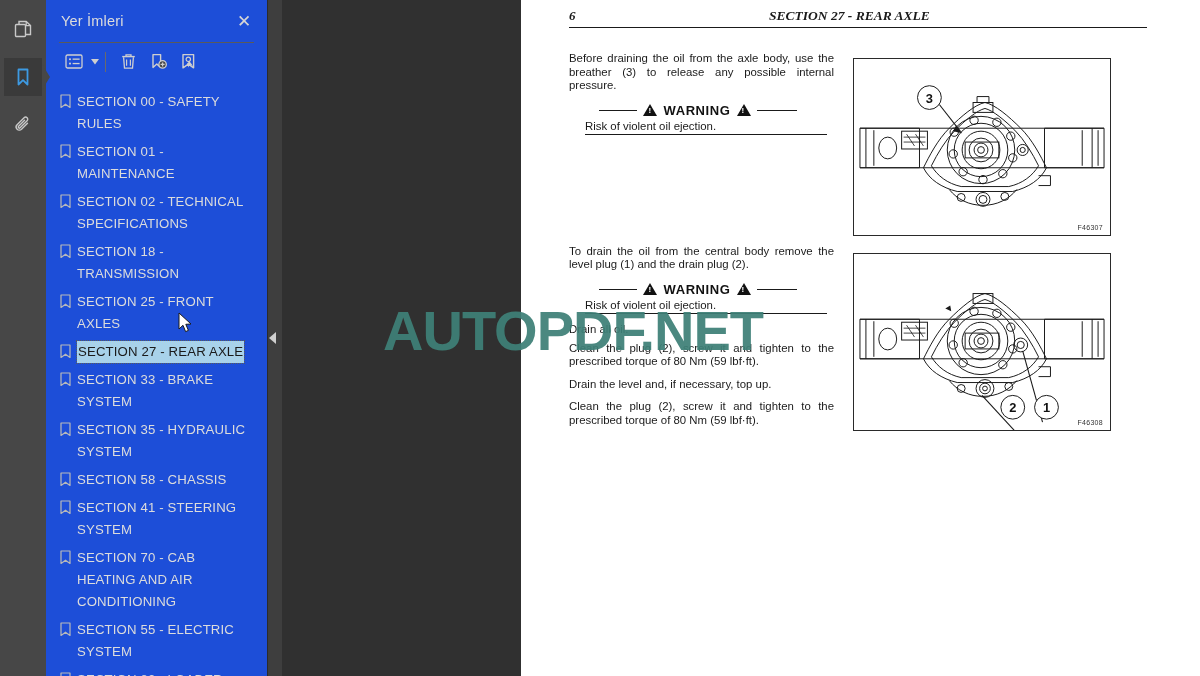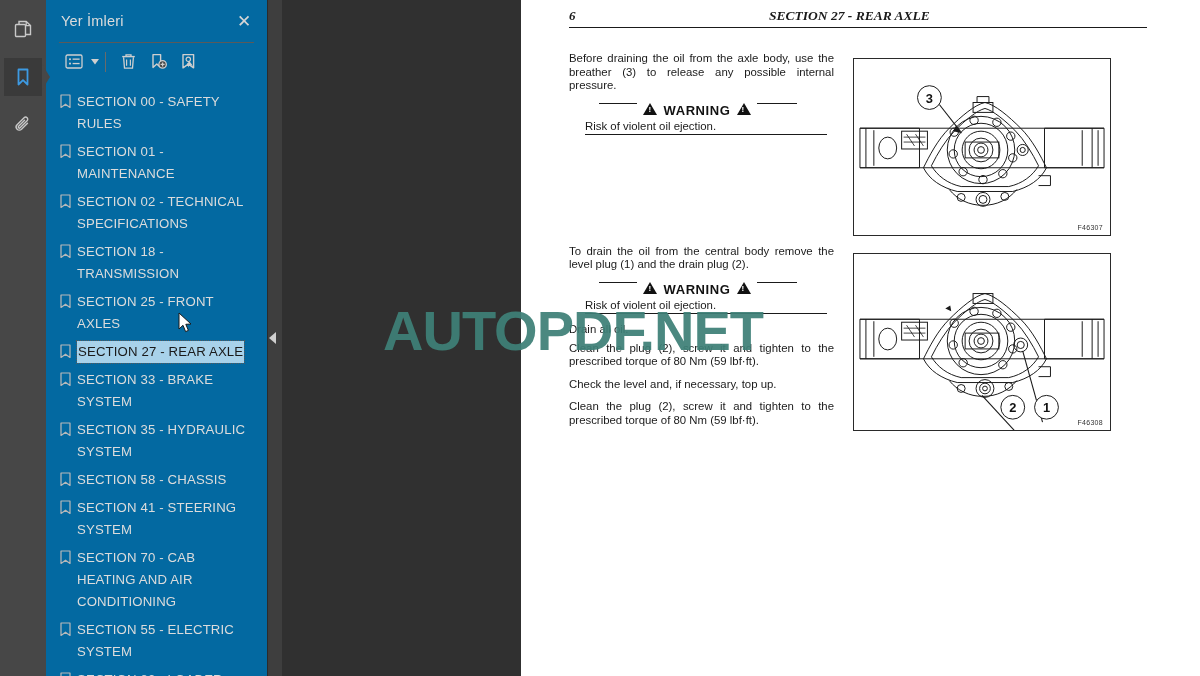--- a/index.html
+++ b/index.html
@@ -23,21 +23,21 @@
     width: 38px; height: 38px;
     display: flex; align-items: center; justify-content: center;
     position: relative;
   }
   .rail-btn.active { background: #3a3a3a; }
   .rail-btn svg { display: block; }
 
   
   #bookmarks-panel {
     position: absolute; left: 46px; top: 0; width: 222px; height: 676px;
-    background: #0369a1;
+    background: #1d4ed8;
     border-right: 1px solid #2b2b2b;
     z-index: 4;
   }
   #panel-header {
     height: 42px; display: flex; align-items: center;
     padding: 0 14px 0 15px;
   }
   #panel-title {
     color: #dcdcdc; font-size: 14.5px; letter-spacing: .2px; flex: 1;
   }
@@ -138,21 +138,21 @@
   .col-left { position: absolute; left: 48px; top: 52px; width: 265px; }
   .body-p {
     font-family: "Liberation Sans", sans-serif;
     font-size: 11.4px; line-height: 13.6px; color: #1a1a1a;
     text-align: justify; margin-bottom: 9px;
   }
   .body-p.tight { margin-bottom: 5px; }
 
   .warn-block { margin: 10px 0 2px 0; width: 258px; }
   .warn-row {
-    display: flex; align-items: flex-start; justify-content: center; gap: 6px;
+    display: flex; align-items: center; justify-content: center; gap: 6px;
   }
   .warn-rule { height: 1.4px; background: #1a1a1a; flex: 0 0 38px; }
   .warn-rule.r2 { flex: 0 0 40px; }
   .warn-word {
     font-family: "Liberation Sans", sans-serif;
     font-weight: bold; font-size: 13px; letter-spacing: .6px; color: #111;
   }
   .warn-tri {
     width: 0; height: 0;
     border-left: 7px solid transparent;
@@ -410,21 +410,21 @@
               <div class="warn-tri"></div>
               <div class="warn-rule r2"></div>
             </div>
             <div class="warn-text">Risk of violent oil ejection.</div>
           </div>
 
           <div style="height:7px"></div>
 
           <div class="body-p tight">Drain all oil.</div>
           <div class="body-p">Clean the plug (2), screw it and tighten to the prescribed torque of 80 Nm (59 lbf·ft).</div>
-          <div class="body-p">Check the level and, if necessary, top up.</div>
+          <div class="body-p">Drain the level and, if necessary, top up.</div>
           <div class="body-p">Clean the plug (2), screw it and tighten to the prescribed torque of 80 Nm (59 lbf·ft).</div>
         </div>
 
         <div class="figure" id="fig1">
           <svg viewBox="0 0 258 178" preserveAspectRatio="none">
             <g stroke="#1a1a1a" fill="none" stroke-width="1">
 
               <path d="M6 70 H66 V110 H6 Z"></path>
               <path d="M192 70 H252 V110 H192 Z"></path>
               <path d="M6 70 H252"></path>

